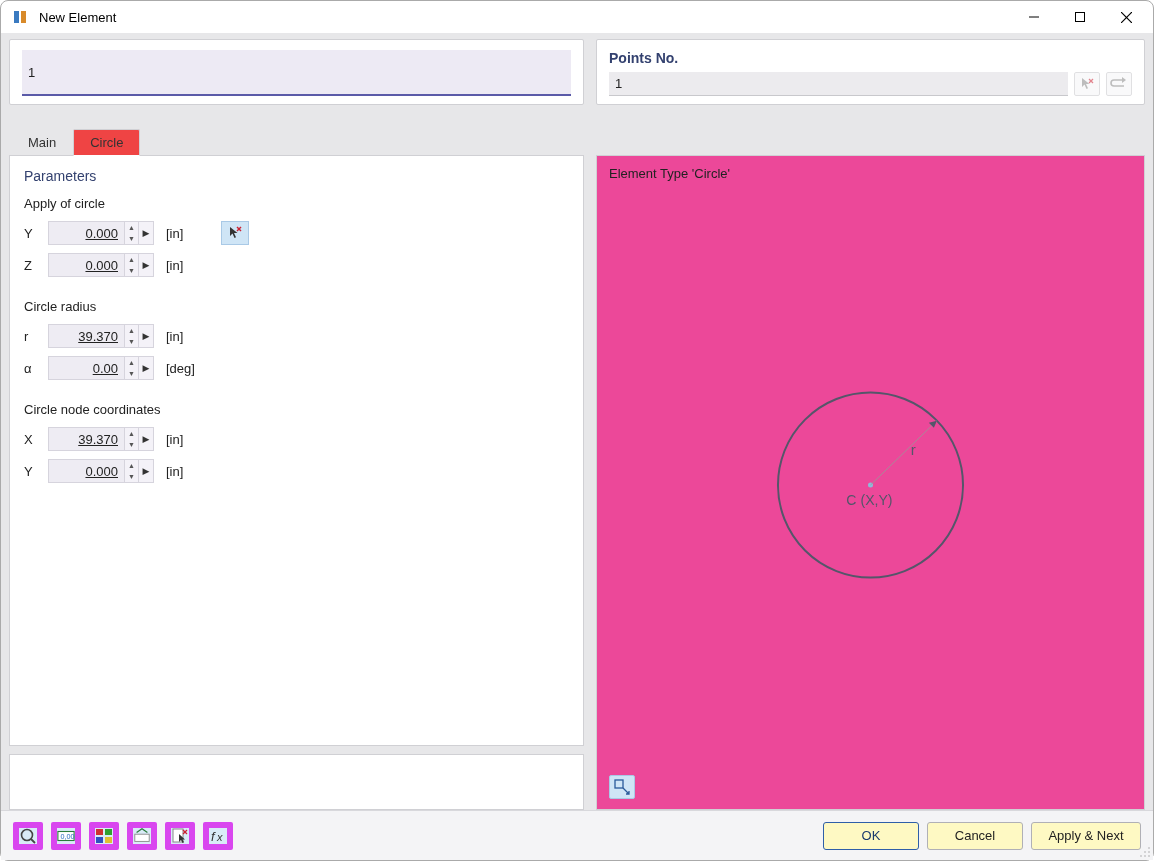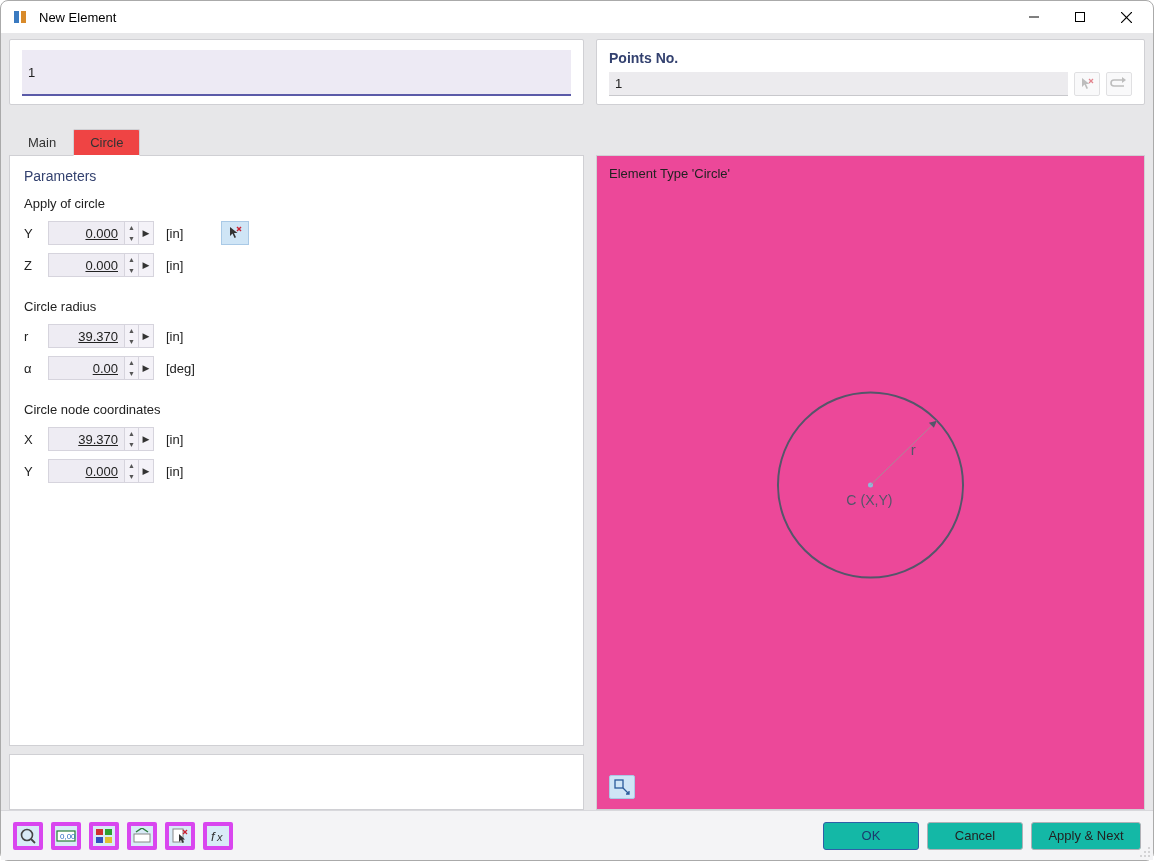--- a/index.html
+++ b/index.html
@@ -55,23 +55,23 @@
 
   .note-panel { height:56px; background:#fff; border:1px solid #d0d0d4;}
 
   .preview-panel { flex:1; background:#ec4899; border:1px solid #d0d0d4; padding:10px 12px; display:flex; flex-direction:column;}
   .preview-title { font-size:13px; color:#222;}
   .preview-canvas { flex:1; position:relative;}
   .preview-footer { height:30px; display:flex; align-items:flex-end;}
   .preview-footer .iconbtn { background:#cfe5f6; border:1px solid #a9c9e6;}
 
   .footer { height:50px; background:#f4f4f6; border-top:1px solid #d8d8dc; display:flex; align-items:center; padding:0 12px; gap:8px;}
-  .footer .toolbtn { width:30px; height:28px; background:#d9ebf7; border:4px solid #d946ef; display:flex; align-items:center; justify-content:center; border-radius:2px;}
+  .footer .toolbtn { width:30px; height:28px; background:#d9ebf7; border:6px solid #d946ef; display:flex; align-items:center; justify-content:center; border-radius:2px;}
   .footer .spacer { flex:1;}
-  .footer .btn { height:28px; min-width:96px; padding:0 16px; background:#14b8a6; border:1px solid #b0b0b6; border-radius:3px; font-size:13px; color:#222; display:flex; align-items:center; justify-content:center;}
+  .footer .btn { height:28px; min-width:96px; padding:0 16px; background:#fef9c3; border:1px solid #b0b0b6; border-radius:3px; font-size:13px; color:#222; display:flex; align-items:center; justify-content:center;}
   .footer .btn.primary { border:1px solid #2f5fa8; color:#1a3a6e;}
   .resize-grip { position:absolute; right:3px; bottom:3px; width:12px; height:12px; opacity:.4;}
 
   svg { display:block; }
 </style>
 </head>
 <body>
 
 <div class="window">
 

